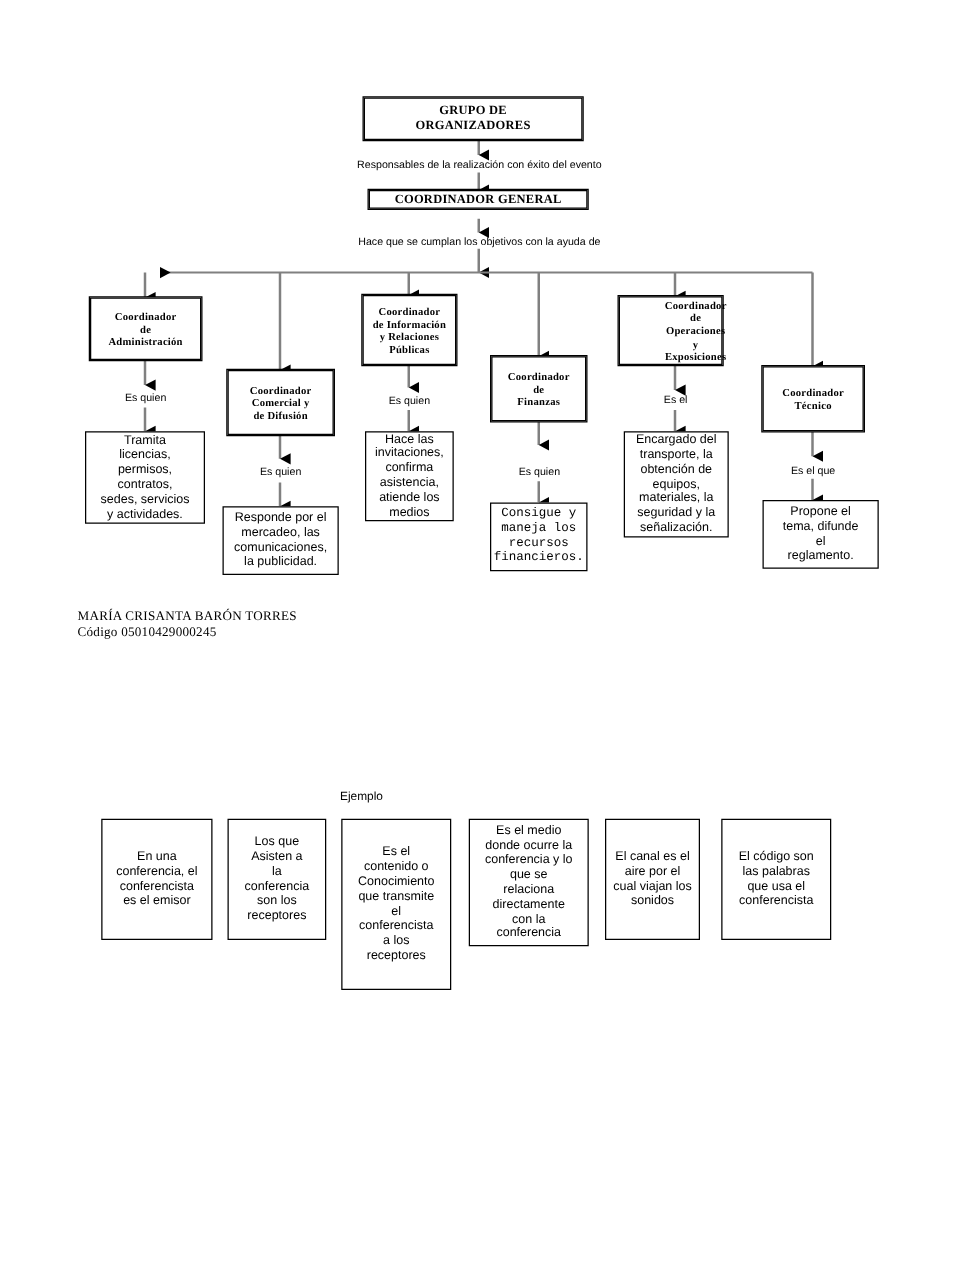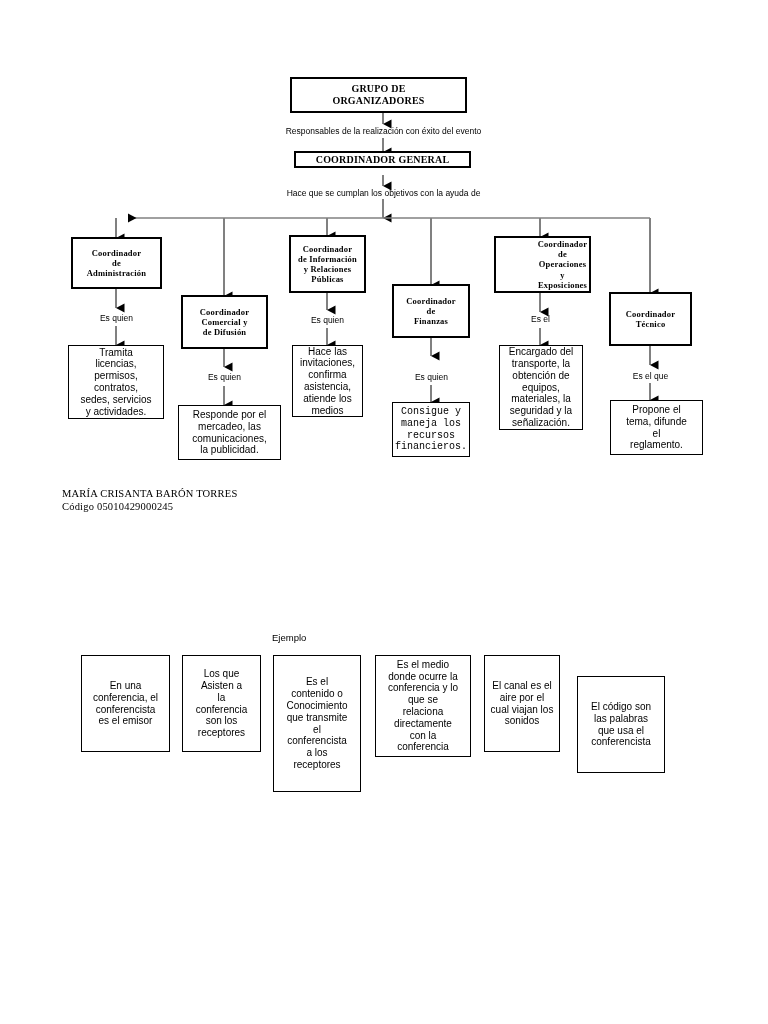--- a/index.html
+++ b/index.html
@@ -163,21 +163,21 @@
 licencias,
 permisos,
 contratos,
 sedes, servicios
 y actividades.</div>
 
   <div class="node bold-box serif-head" style="left:182px; top:296px; width:85px; height:52px;">Coordinador
 Comercial y
 de Difusión</div>
   <div class="caption" style="left:184px; top:372px; width:81px;">Es quien</div>
-  <div class="node sans-body" style="left:178px; top:405px; width:103px; height:55px;">Responde por el
+  <div class="node sans-body" style="left:178px; top:405px; width:93px; height:55px;">Responde por el
 mercadeo, las
 comunicaciones,
 la publicidad.</div>
 
   <div class="node bold-box serif-head" style="left:290px; top:236px; width:75px; height:56px;">Coordinador
 de Información
 y Relaciones
 Públicas</div>
   <div class="caption" style="left:287px; top:315px; width:81px;">Es quien</div>
   <div class="node sans-body" style="left:292px; top:345px; width:71px; height:72px;">Hace las
@@ -189,21 +189,21 @@
 
   <div class="node bold-box serif-head" style="left:393px; top:285px; width:76px; height:52px;">Coordinador
 de
 Finanzas</div>
   <div class="caption" style="left:391px; top:372px; width:81px;">Es quien</div>
   <div class="node sans-body" style="left:392px; top:402px; width:78px; height:55px;font-family:Liberation Mono, monospace;">Consigue y
 maneja los
 recursos
 financieros.</div>
 
-  <div class="node bold-box serif-head" style="left:495px; top:237px; width:95px; height:55px;padding-left:40px;">Coordinador de
+  <div class="node bold-box serif-head" style="left:495px; top:237px; width:83px; height:55px;padding-left:40px;">Coordinador de
 Operaciones y
 Exposiciones</div>
   <div class="caption" style="left:500px; top:314px; width:81px;">Es el</div>
   <div class="node sans-body" style="left:499px; top:345px; width:84px; height:85px;">Encargado del
 transporte, la
 obtención de
 equipos,
 materiales, la
 seguridad y la
 señalización.</div>
@@ -249,18 +249,18 @@
 relaciona
 directamente
 con la
 conferencia</div>
 
   <div class="node sans-body" style="left:484px; top:655px; width:76px; height:97px;">El canal es el
 aire por el
 cual viajan los
 sonidos</div>
 
-  <div class="node sans-body" style="left:577px; top:655px; width:88px; height:97px;margin-top:21px;">El código son
+  <div class="node sans-body" style="left:577px; top:655px; width:88px; height:97px;">El código son
 las palabras
 que usa el
 conferencista</div>
 
 </div>
 
 </body></html>

